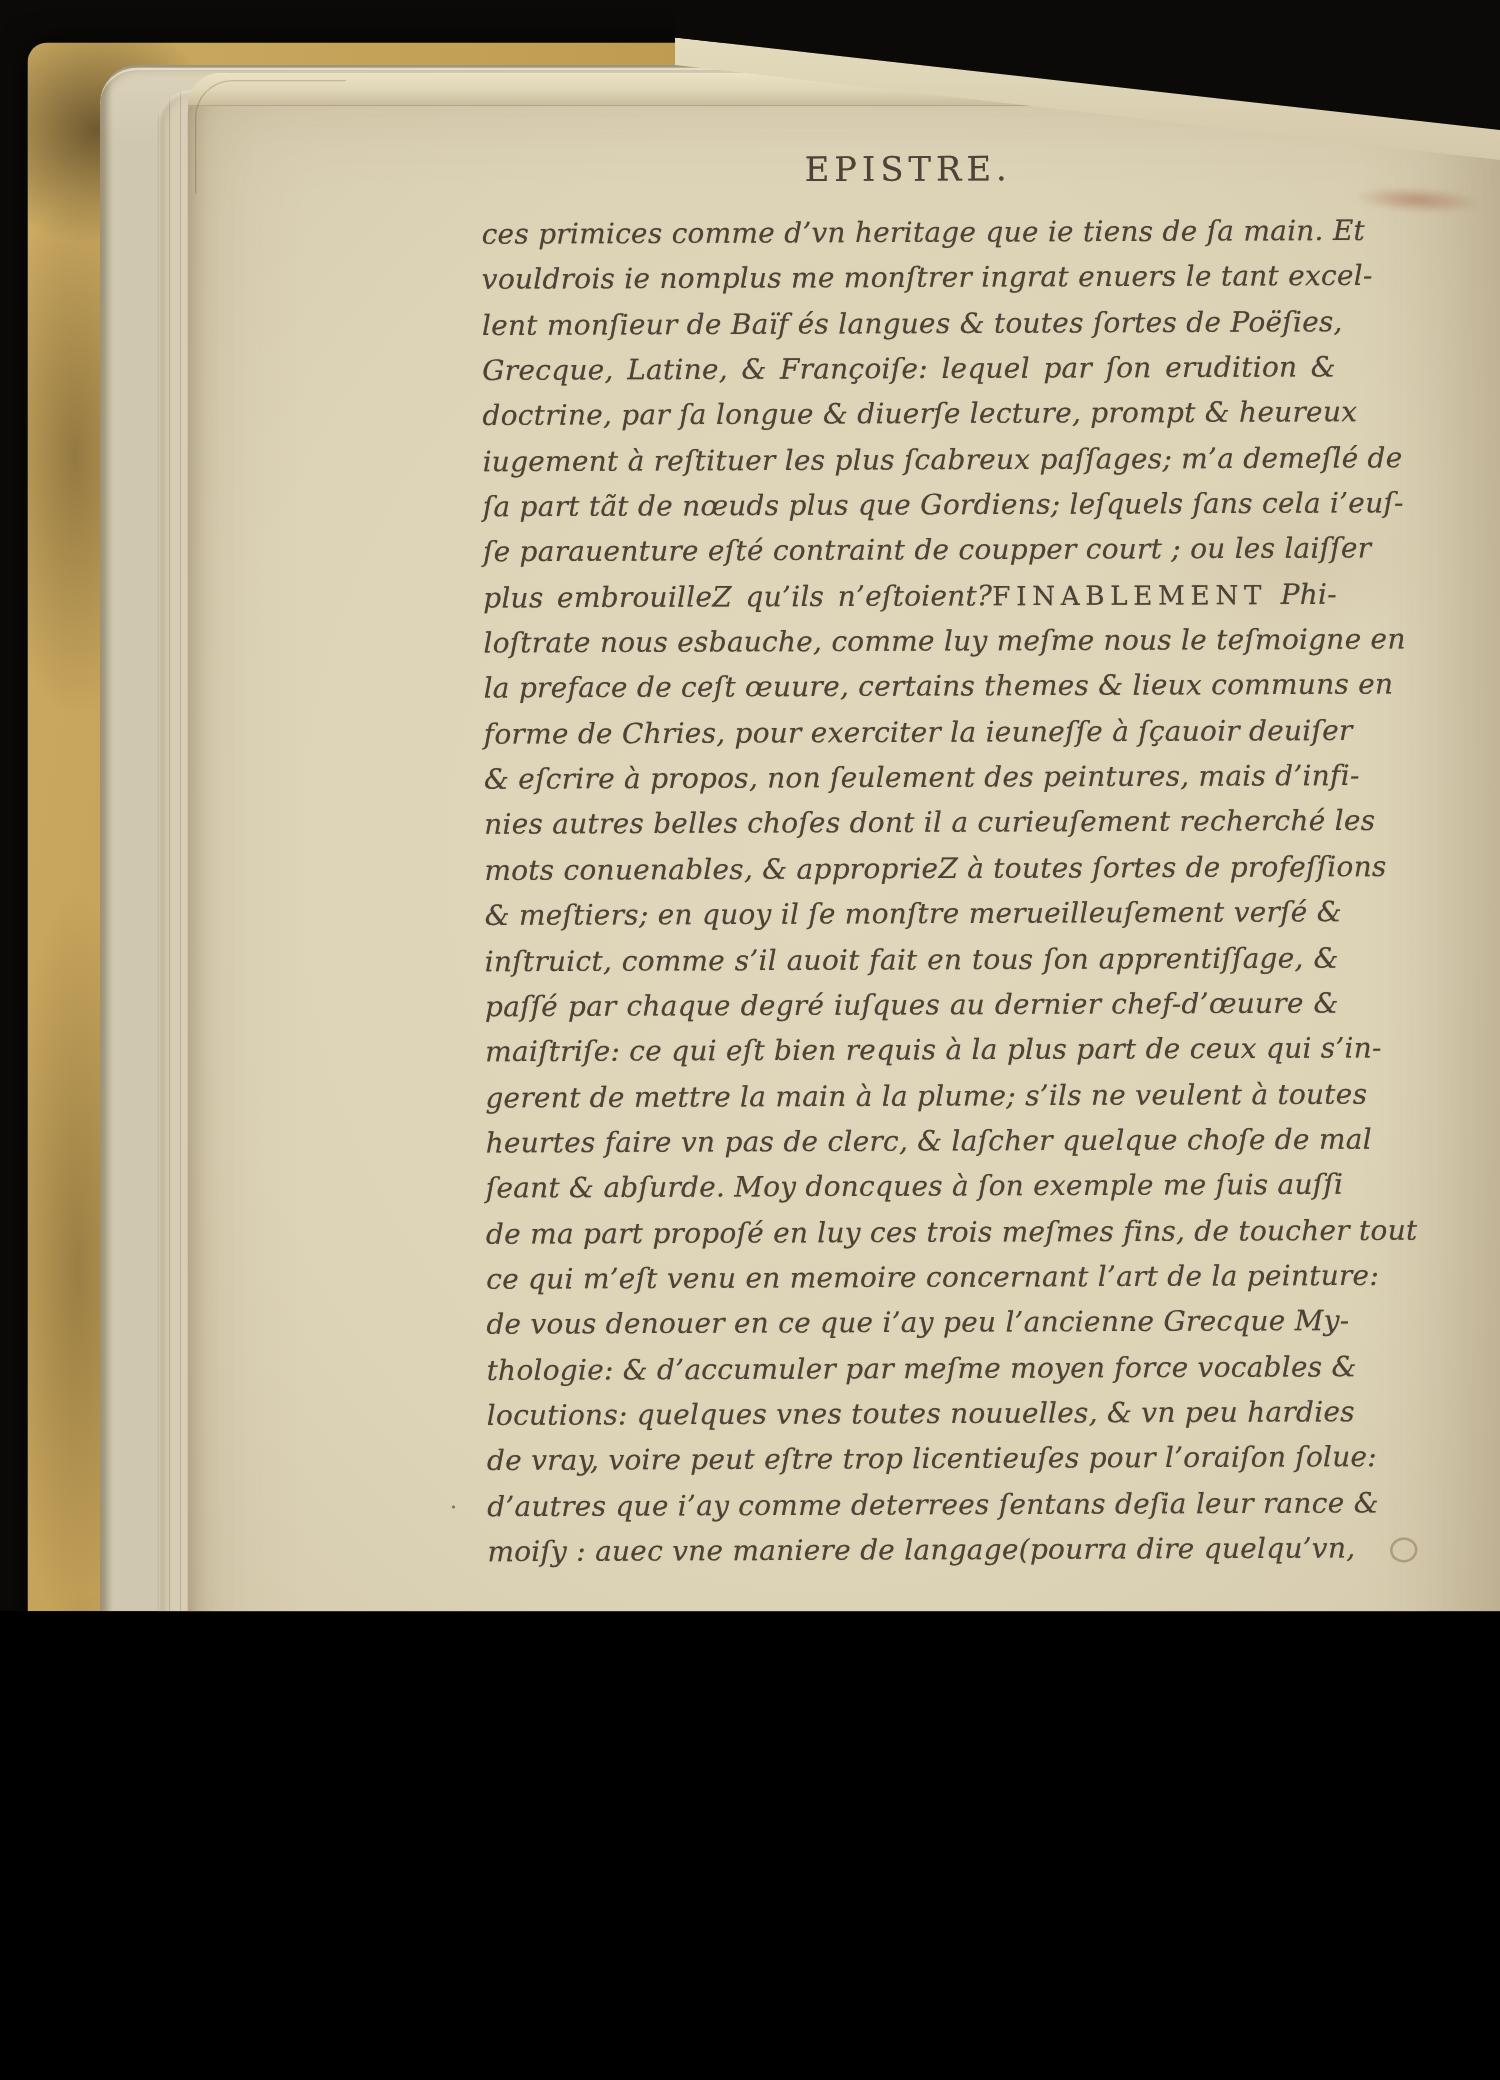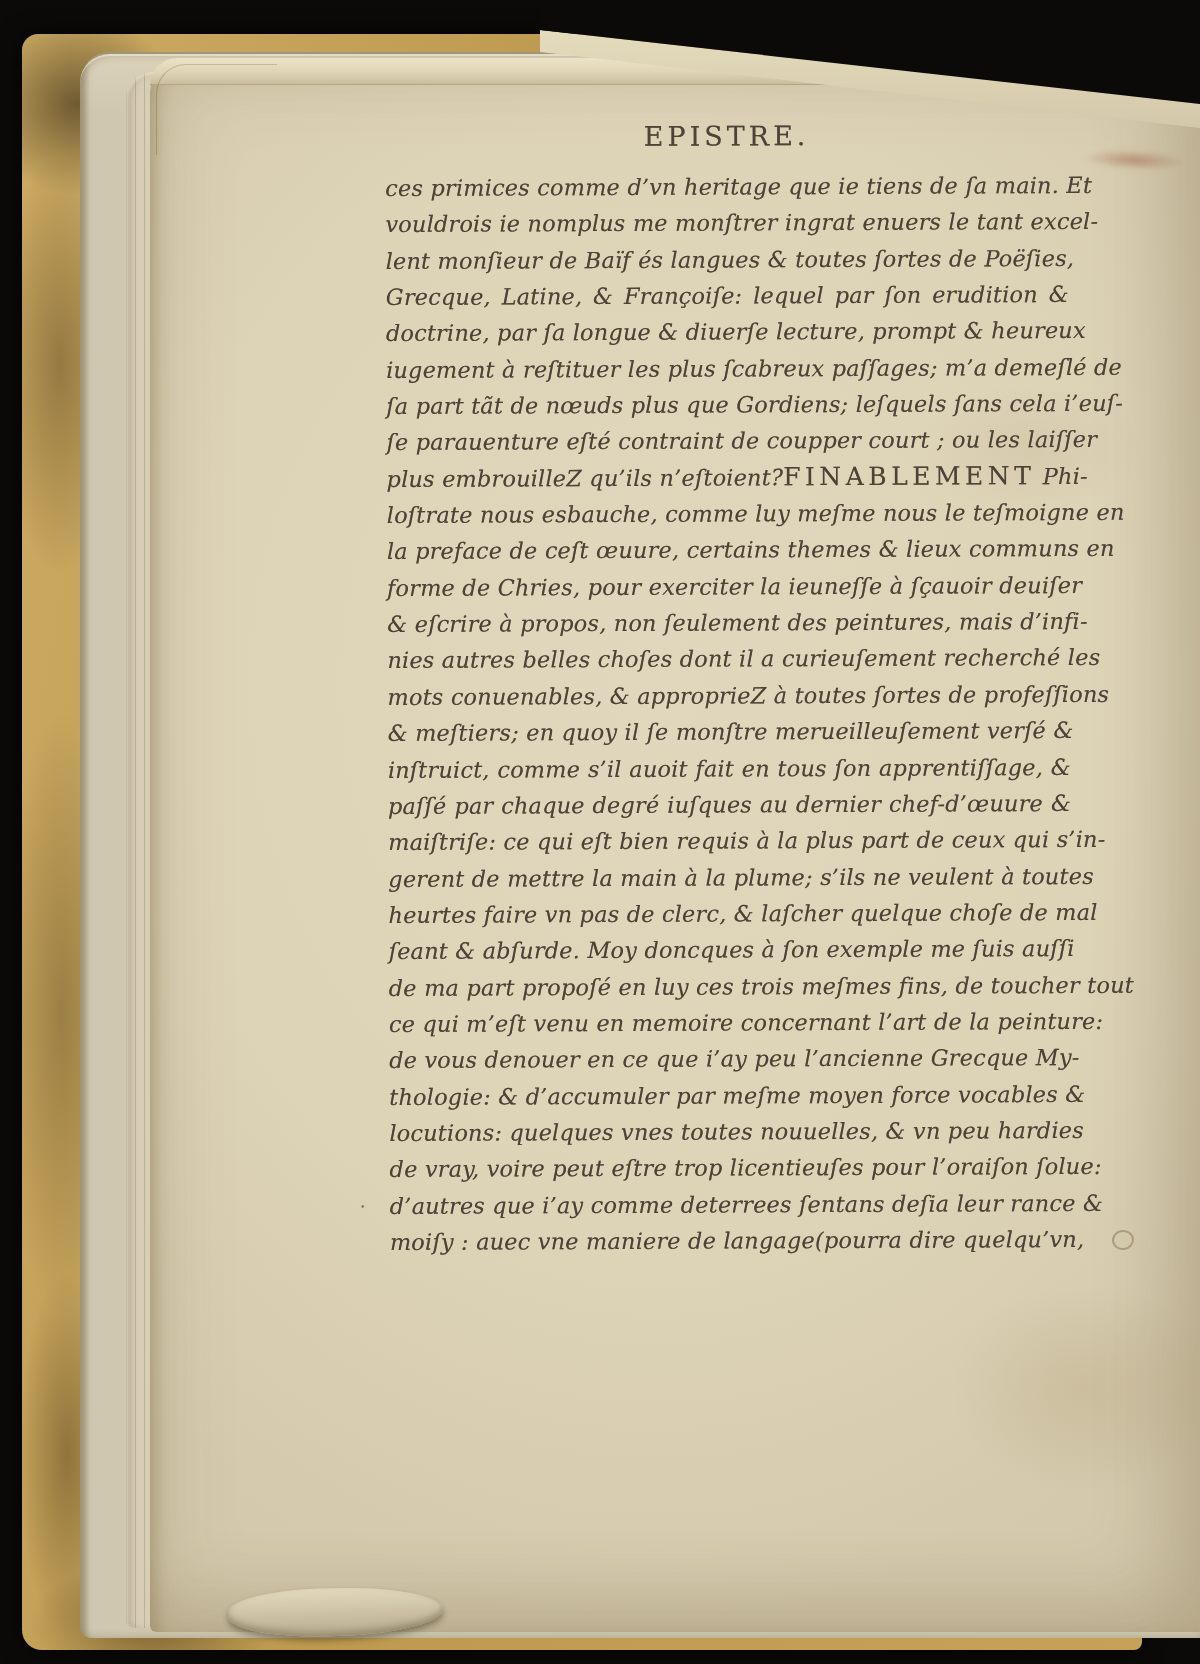--- a/index.html
+++ b/index.html
@@ -1,20 +1,20 @@
 <!DOCTYPE html>
 <html style="--bg: #0b0a08; --vellum: #c4a159; --paper: #ddd3b7; --edges: #cfc7af; --ink: #4b4336;"><head>
 <meta charset="utf-8">
 <style>
   :root{
     --bg:#0b0a08; --vellum:#c4a159; --paper:#ddd3b7; --edges:#cfc7af; --ink:#4b4336;
   }
   html,body{margin:0;padding:0;background:#000;}
   .stage{
-    position:relative; width:1200px; height:1664px; overflow:hidden;
+    position:relative; width:1200px; height:1289px; overflow:hidden;
     background:var(--bg);
     font-family:"DejaVu Serif", serif;
   }
   
   .cover{
     position:absolute; left:22px; top:34px; width:1120px; height:1616px;
     border-radius:16px 8px 8px 20px;
     background:
       radial-gradient(140px 130px at 55px 70px,  rgba(62,48,24,.65), rgba(62,48,24,0) 70%),
       radial-gradient(90px 300px at 38px 330px,  rgba(84,64,30,.45), rgba(84,64,30,0) 70%),
@@ -108,21 +108,21 @@
   }
   .lines{ }
   .line{
     position:relative; height:36.35px; line-height:36.35px;
     font-style:italic; font-size:22.4px; color:var(--ink);
     white-space:nowrap; text-align:justify; text-align-last:justify;
     letter-spacing:.2px;
     text-shadow:0 0 .6px rgba(70,60,42,.5);
   }
   .line .caps{
-    font-style:normal; font-size:25px; letter-spacing:4.5px;
+    font-style:normal; font-size:21px; letter-spacing:4.5px;
   }
   .line .premark{
     position:absolute; left:-30px; top:0; font-style:normal; opacity:.65; font-size:19px;
   }
 </style>
 </head>
 <body>
 
 <div class="stage">
   <div class="cover"></div>

